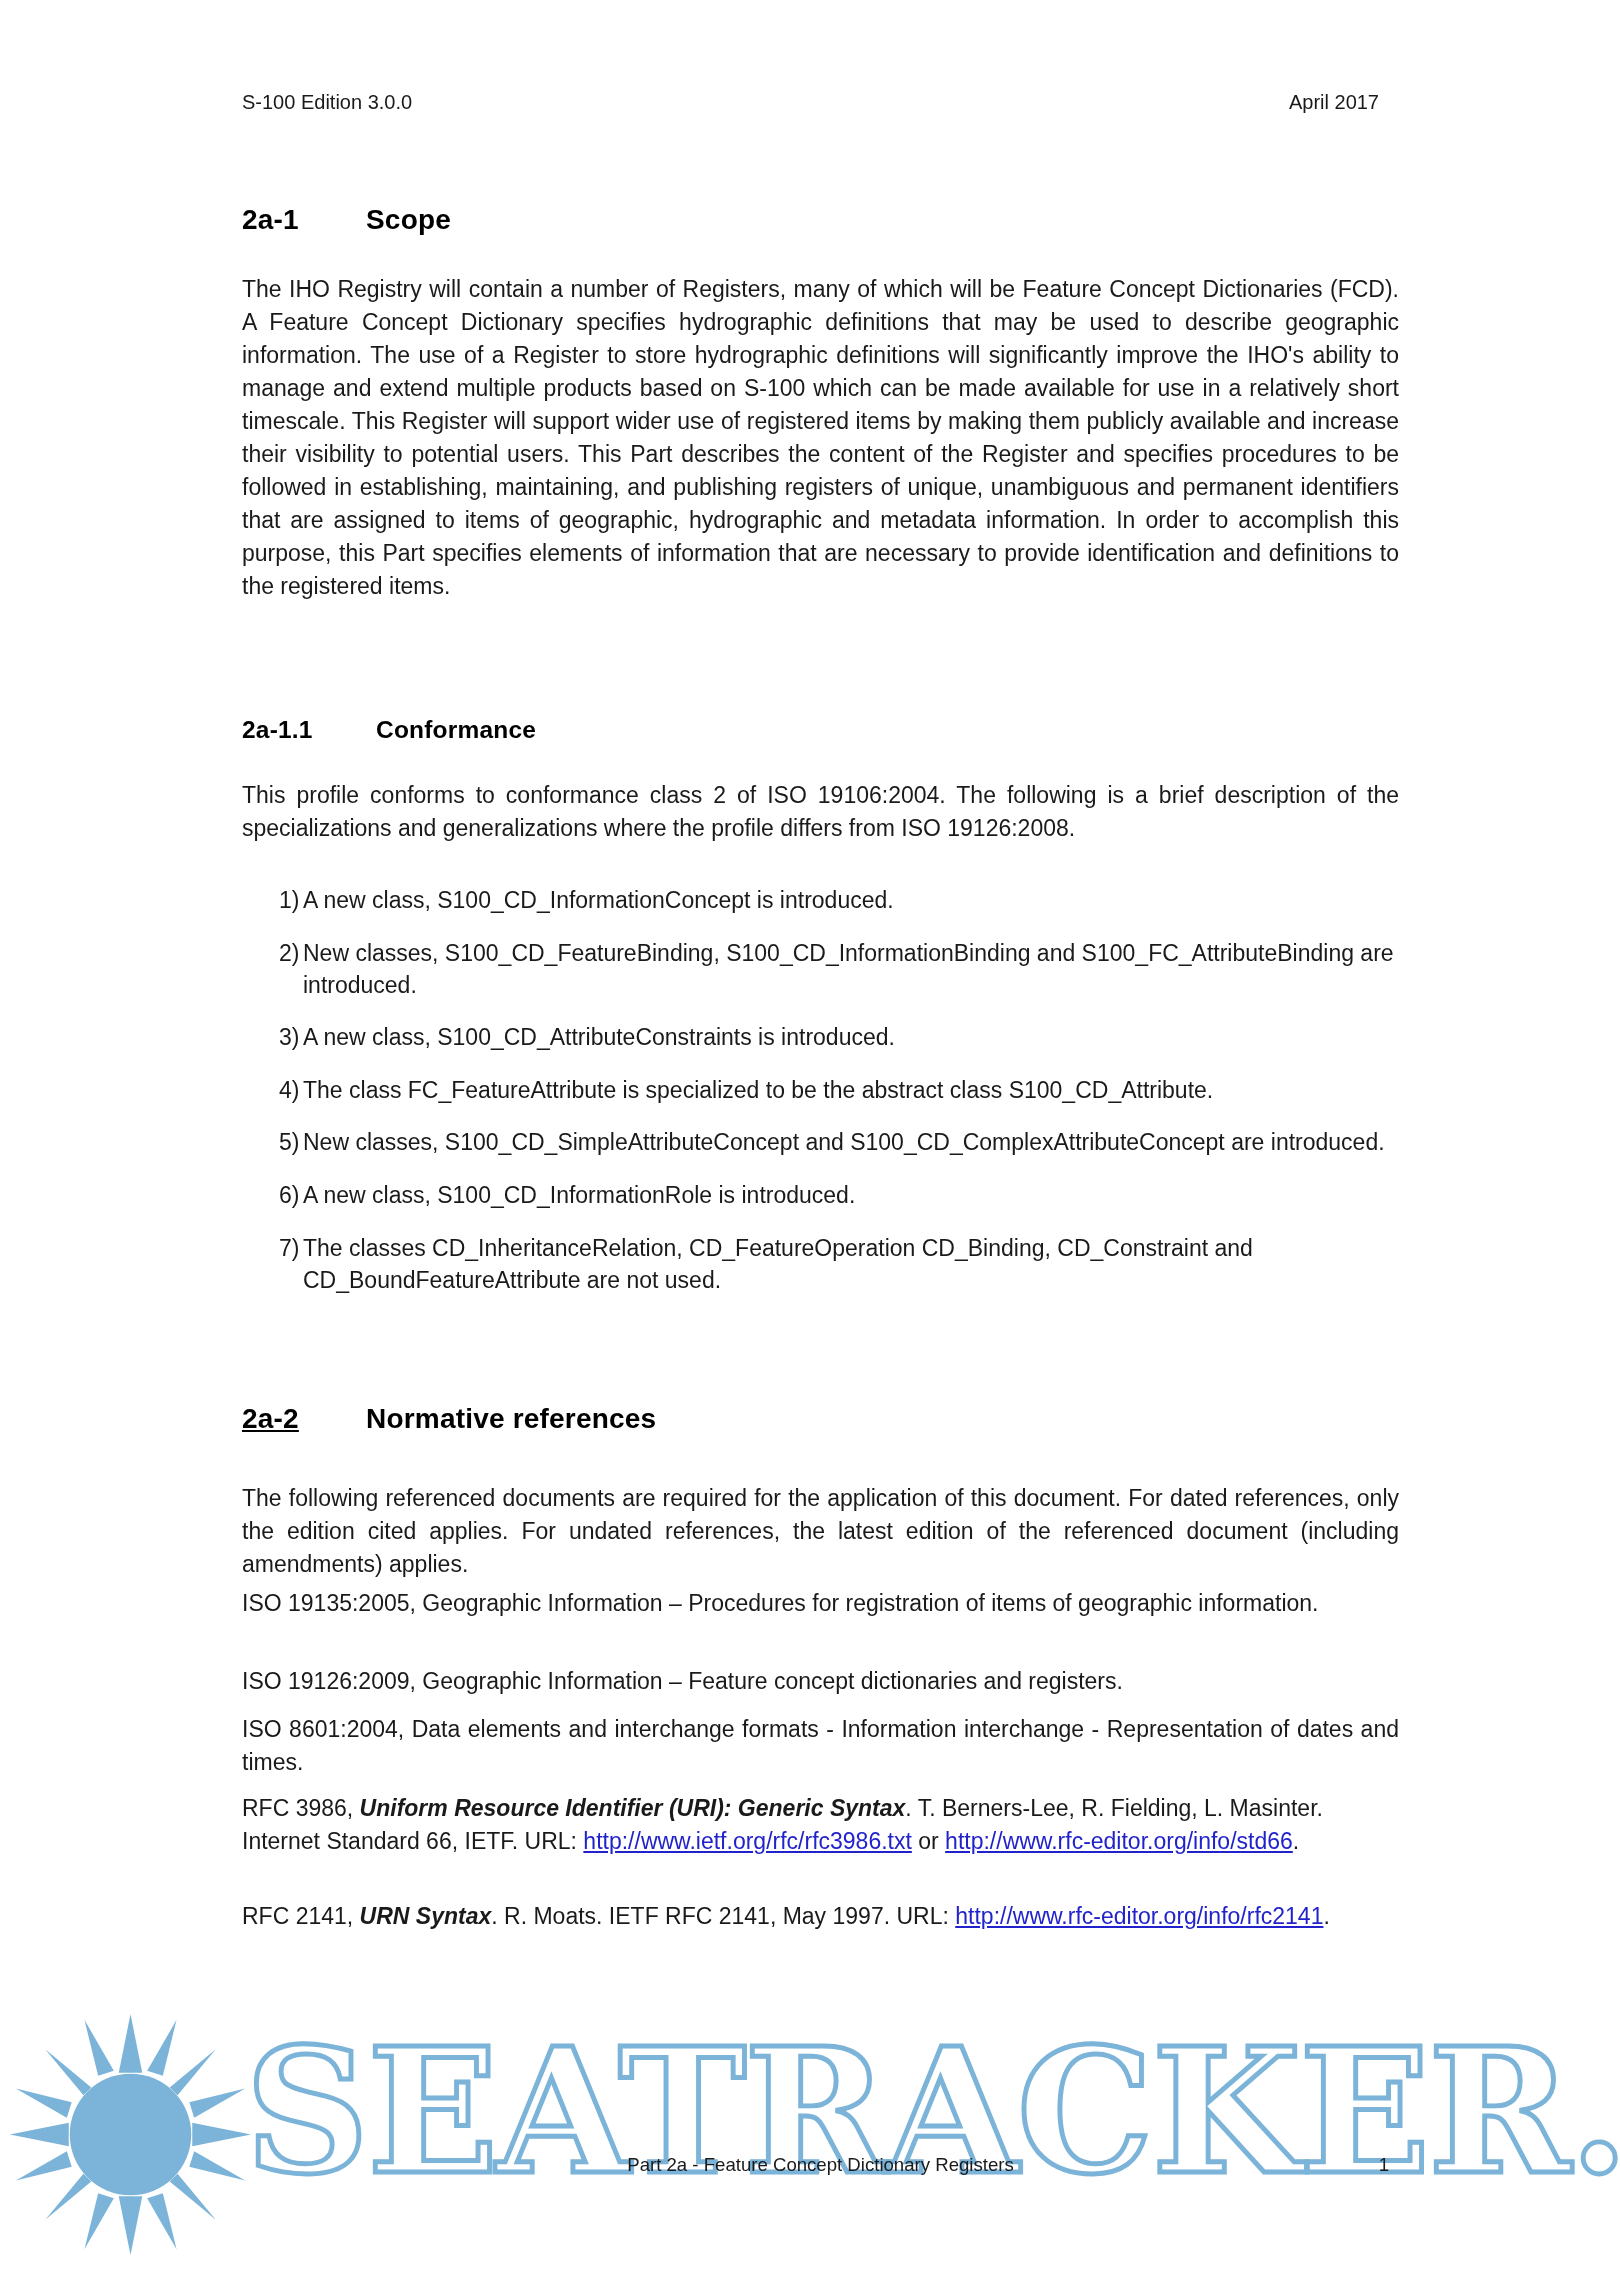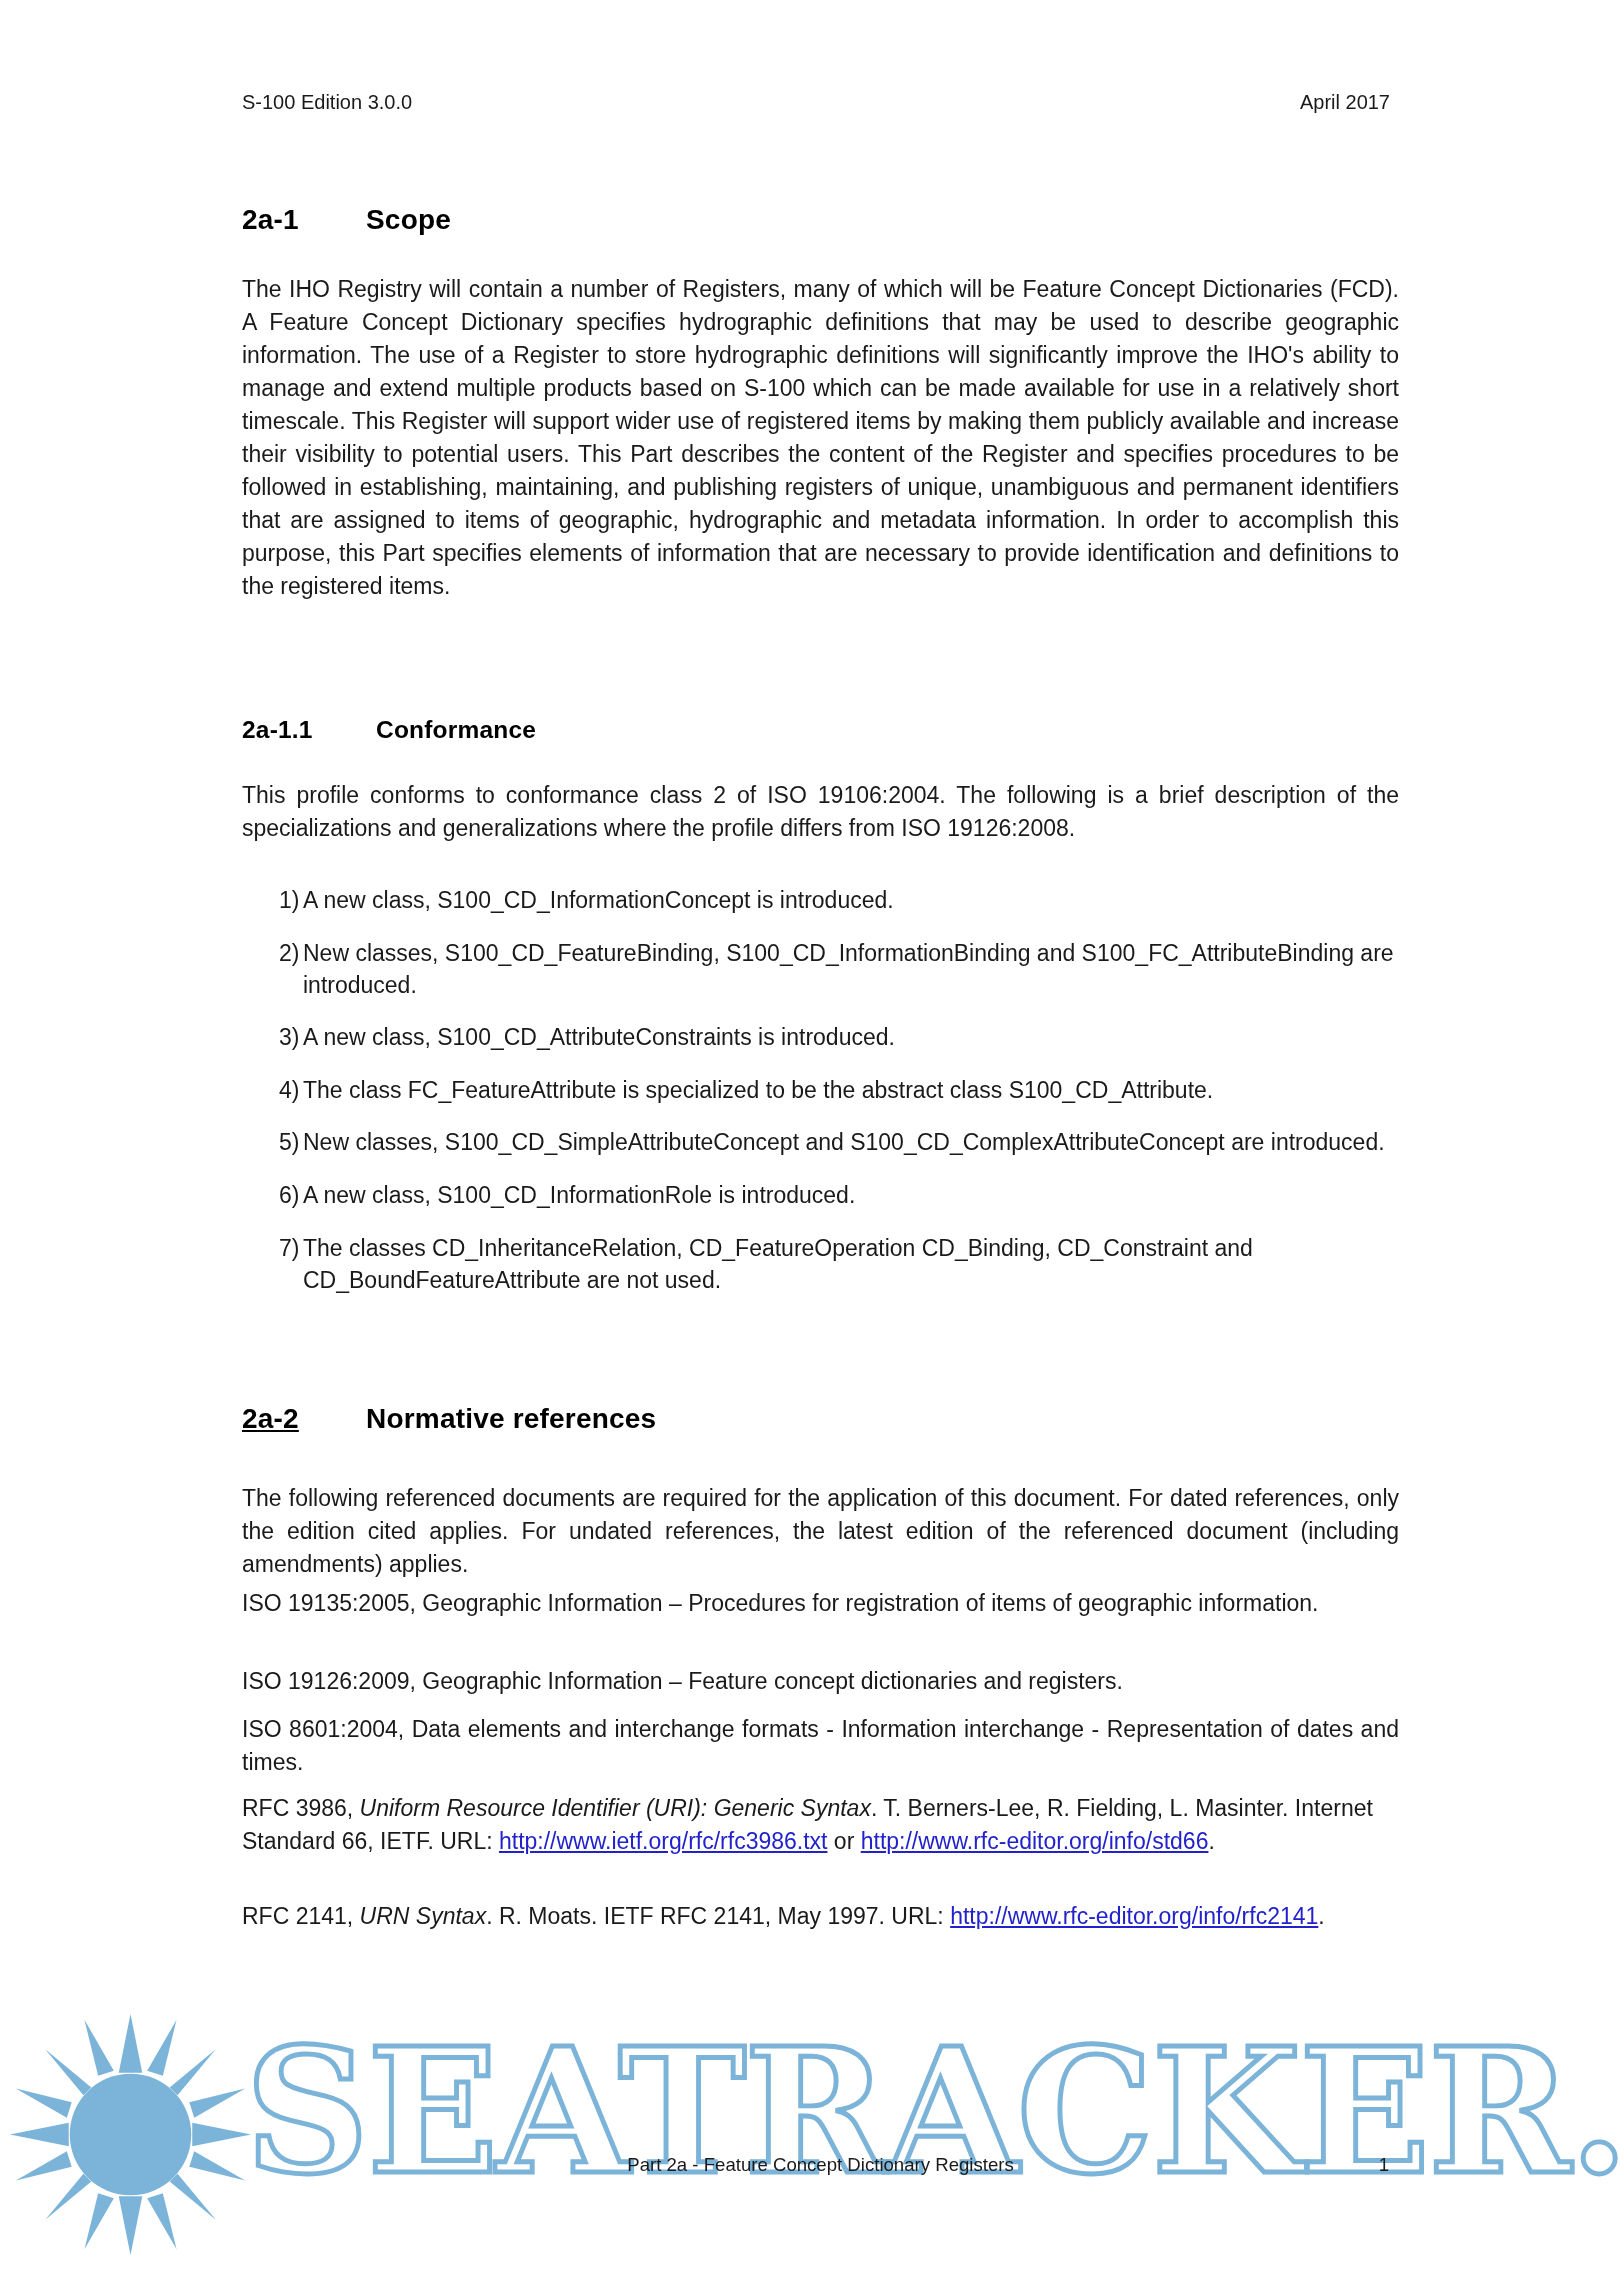--- a/index.html
+++ b/index.html
@@ -22,21 +22,21 @@
   .header {
     position: absolute;
     left: 242px;
     top: 91px;
     width: 1157px;
     display: flex;
     justify-content: space-between;
     font-size: 20px;
     color: #1a1a1a;
   }
-  .header .hdr-right { margin-right: 9px; text-align: center; }
+  .header .hdr-right { margin-right: 20px; text-align: center; }
 
   h1.sec {
     font-size: 28px;
     font-weight: bold;
     margin: 0;
     letter-spacing: 0.2px;
   }
   h2.sec {
     font-size: 24.5px;
     font-weight: bold;
@@ -74,21 +74,21 @@
     box-sizing: border-box;
   }
   ol.numlist li .txt {
     flex: 1;
   }
 
   a.link {
     color: #2222cc;
     text-decoration: underline;
   }
-  .ital { font-style: italic; }
+  .ital { font-style: italic; font-weight: bold; }
 
   
   .b { position: absolute; }
 
   
   .footer-text {
     position: absolute;
     left: 242px;
     top: 2154px;
     width: 1157px;

